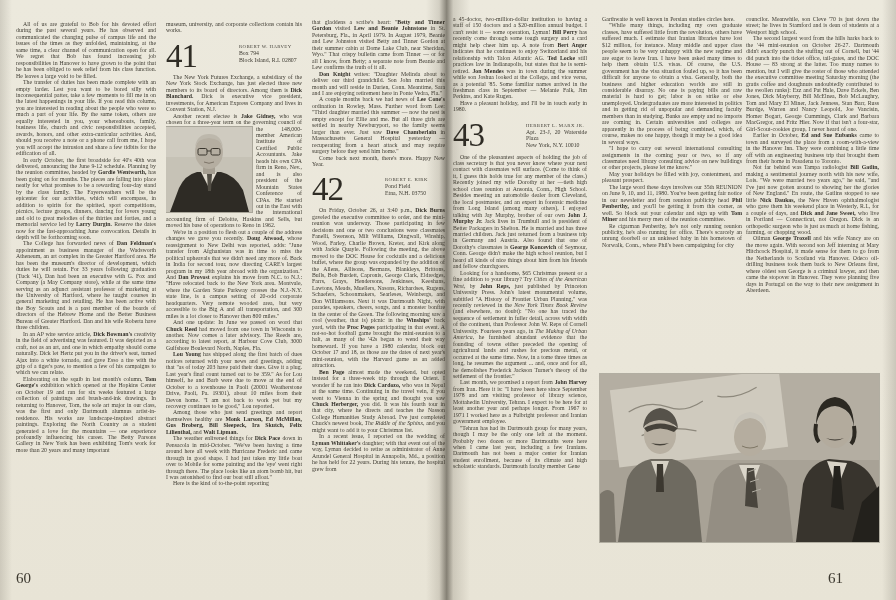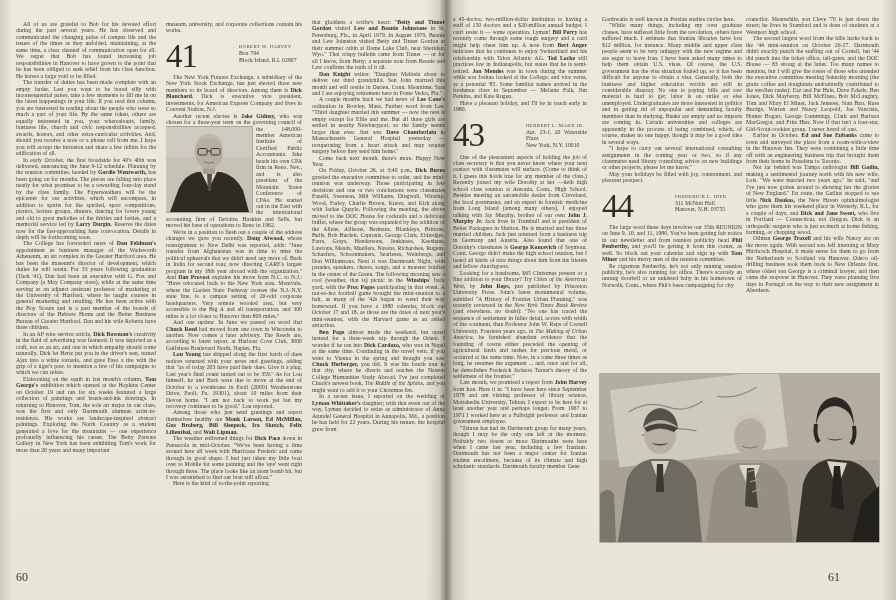--- a/index.html
+++ b/index.html
@@ -29,21 +29,21 @@
   .secname{font-size:4.8px;line-height:6px;letter-spacing:0.4px;color:#45423a;}
   .secaddr{font-size:5.8px;line-height:6.6px;}
   .photo-float{float:left;width:86px;height:85px;margin:1px 4px 1px 0;
     outline:0.5px solid rgba(50,45,35,0.35);}
   .photo-float svg{display:block;}
   .trio{position:absolute;left:600px;top:374px;width:279px;height:168px;
     outline:0.5px solid rgba(50,45,35,0.3);}
   .trio svg{display:block;}
   .caption{position:absolute;left:600px;top:546px;width:279px;font-style:italic;
     font-size:7px;line-height:9.6px;text-align:justify;color:#3a372f;}
-  .folio{position:absolute;font-size:12px;color:#3c382f;}
+  .folio{position:absolute;font-size:15px;color:#3c382f;}
   .folio-left{left:16px;top:570px;}
   .folio-right{left:828px;top:570px;width:51px;text-align:left;}
 </style>
 </head>
 <body>
 
 <div class="spread">
 
   <div class="col c1">
     <p>All of us are grateful to Bob for his devoted effort during the past several years. He has observed and communicated the changing pulse of campus life and the issues of the times as they unfolded, maintaining, at the same time, a clear channel of communication open for all. We regret that Bob has found increasing job responsibilities in Hanover to have grown to the point that he has been obliged to seek relief from his class function. He leaves a large void to be filled.</p>
@@ -89,20 +89,28 @@
     <p>Among those who just send greetings and report themselves healthy are <b>Monk Larson, Ed McMillan, Gus Broberg, Bill Sleepeck, Ira Skutch, Felix Lilienthal,</b> and <b>Walt Lipman.</b></p>
     <p>The weather enlivened things for <b>Dick Pace</b> down in Pensacola in mid-October. "We've been having a time around here all week with Hurricane Frederic and came through in good shape. I had just taken my little boat over to Mobile for some painting and the 'eye' went right through there. The place looks like an atom bomb hit, but I was astonished to find our boat still afloat."</p>
     <p>Here is the kind of to-the-point reporting</p>
   </div>
 
   <div class="col c3">
     <p class="cont">that gladdens a scribe's heart: "<b>Betty and Tinner Gordon</b> visited <b>Lew and Beanie Johnstone</b> in St. Petersburg, Fla., in April 1979. In August 1979, Beanie and Lew Johnston visited Betty and Tinner Gordon at their summer cabin at Dome Lake Club, near Sheridan, Wyo." That crispy bulletin came from Tinner — or for all I know, from Betty; a separate note from Beanie and Lew confirms the truth of it all.</p>
     <p><b>Don Knight</b> writes: "Daughter Melinda about to deliver our third grandchild. Son John married this month and will reside in Darien, Conn. Meantime, Sara and I are enjoying retirement here in Ponte Vedra, Fla."</p>
     <p>A couple months back we had news of <b>Lee Cone's</b> ordination in Rowley, Mass. Further word from Lee: "Third daughter married this summer — now the nest is empty except for Ellie and me. But all three girls are settled in nearby Newburyport, so the family seems larger than ever. Just saw <b>Dave Chamberlain</b> in Massachusetts General Hospital yesterday — recuperating from a heart attack and may require surgery before they send him home."</p>
     <p>Come back next month, there's more. Happy New Year.</p>
+    <div class="classhead">
+      <div class="classnum">42</div>
+      <div class="secinfo">
+        <div class="secname">ROBERT E. KIRK</div>
+        <div class="secaddr">Pond Field</div>
+        <div class="secaddr">Etna, N.H. 03750</div>
+      </div>
+    </div>
     <p>On Friday, October 26, at 3:40 p.m., <b>Dick Burns</b> gaveled the executive committee to order, and the mini-reunion was underway. Those participating in few decisions and one or two conclusions were classmates Fanelli, Swenson, Milt Williams, Dingwall, Winship, Wood, Farley, Charlie Brown, Kreter, and Kirk along with Jackie Quayle. Following the meeting, the above moved to the DOC House for cocktails and a delicious buffet, where the group was expanded by the addition of the Allens, Allisons, Bermans, Blankleys, Brittons, Bulls, Bob Burdett, Capronis, George Clark, Eldredges, Farrs, Grays, Hendersons, Jenkinses, Keeshans, Lawtons, Meads, Muellers, Nasons, Richardses, Rugens, Schaefers, Schoonmakers, Searleses, Weinbergs, and Don Williamsons. Next it was Dartmouth Night, with parades, speakers, cheers, songs, and a monster bonfire in the center of the Green. The following morning saw a cool (weather, that is) picnic in the <b>Winships'</b> back yard, with the <b>Proc Pages</b> participating in that event. A not-so-hot football game brought the mini-reunion to a halt, as many of the '42s began to wend their way homeward. If you have a 1980 calendar, block out October 17 and 18, as those are the dates of next year's mini-reunion, with the Harvard game as an added attraction.</p>
     <p><b>Ben Page</b> almost made the weekend, but opted instead for a three-week trip through the Orient. I wonder if he ran into <b>Dick Cardozo,</b> who was in Nepal at the same time. Continuing in the travel vein, if you went to Vienna in the spring and thought you saw <b>Chuck Herberger,</b> you did. It was his fourth tour in that city, where he directs and teaches the Nasson College Humanities Study Abroad. I've just completed Chuck's newest book, <i>The Riddle of the Sphinx,</i> and you might want to add it to your Christmas list.</p>
     <p>In a recent issue, I reported on the wedding of <b>Lyman Whittaker's</b> daughter; with that event out of the way, Lyman decided to retire as administrator of Anne Arundel General Hospital in Annapolis, Md., a position he has held for 22 years. During his tenure, the hospital grew from</p>
   </div>
 
   <div class="col c4">
     <p class="cont">a 45-doctor, two-million-dollar institution to having a staff of 150 doctors and a $20-million annual budget. I can't resist it — some operation, Lyman! <b>Bill Perry</b> has recently come through some tough surgery and a card might help cheer him up. A note from <b>Bert Anger</b> indicates that he continues to enjoy Switzerland and his relationship with Talon Atlantic AG. <b>Ted Locke</b> still practices law in Indianapolis, but states that he is semi-retired. <b>Jon Mendes</b> was in town during the summer while son Joshua looked at the College, and vice versa, as a potential '85. Some familiar names arrived in the freshman class in September — Melanie Falk, Jim Perkins, and Kate Rugen.</p>
     <p>Have a pleasant holiday, and I'll be in touch early in 1980.</p>
     <div class="classhead">
       <div class="classnum">43</div>
@@ -116,28 +124,20 @@
     <p>Looking for a handsome, $65 Christmas present or a fine addition to your library? Try <i>Cities of the American West,</i> by <b>John Reps,</b> just published by Princeton University Press. John's latest monumental volume, subtitled "A History of Frontier Urban Planning," was recently reviewed in the <i>New York Times Book Review</i> (and elsewhere, no doubt): "No one has traced the sequence of settlement in fuller detail, across with width of the continent, than Professor John W. Reps of Cornell University. Fourteen years ago, in <i>The Making of Urban America,</i> he furnished abundant evidence that the founding of towns either preceded the opening of agricultural lands and rushes for precious metal, or occurred at the same time. Now, in a tome three times as long, he resumes the argument ... and, once and for all, he demolishes Frederick Jackson Turner's theory of the settlement of the frontier."</p>
     <p>Last month, we promised a report from <b>John Harvey</b> from Iran. Here it is: "I have been here since September 1978 and am visiting professor of library science, Mottahedin University, Tehran. I expect to be here for at least another year and perhaps longer. From 1967 to 1971 I worked here as a Fulbright professor and Iranian government employee.</p>
     <p>"Tehran has had its Dartmouth group for many years, though I may be the only one left at the moment. Probably two dozen or more Dartmouths were here when I came last year, including a few Iranians. Dartmouth has not been a major center for Iranian student enrollment, because of its climate and high scholastic standards. Dartmouth faculty member Gene</p>
   </div>
 
   <div class="col c5">
     <p class="cont">Garthwaite is well known in Persian studies circles here.</p>
     <p>"While many things, including my own graduate classes, have suffered little from the revolution, others have suffered much. I estimate that Iranian libraries have lost $12 million, for instance. Many middle and upper class people seem to be very unhappy with the new regime and are eager to leave Iran. I have been asked many times to help them obtain U.S. visas. Of course, the U.S. government has the visa situation fouled up, so it has been difficult for anyone to obtain a visa. Generally, both the business and higher education worlds are still in considerable disarray. No one is paying bills and raw material is hard to get; labor is on strike or else unemployed. Undergraduates are more interested in politics and in getting rid of unpopular and demanding faculty members than in studying. Banks are empty and no imports are coming in. Certain universities and colleges are apparently in the process of being combined, which, of course, makes no one happy, though it may be a good idea in several ways.</p>
     <p>"I hope to carry out several international consulting assignments in the coming year or two, so if any classmates need library consulting advice on new buildings or other projects, please let me know."</p>
     <p>May your holidays be filled with joy, contentment, and pleasant prospect.</p>
-    <div class="classhead">
-      <div class="classnum">44</div>
-      <div class="secinfo">
-        <div class="secname">FREDERICK L. HIER</div>
-        <div class="secaddr">311 McNutt Hall</div>
-        <div class="secaddr">Hanover, N.H. 03755</div>
-      </div>
-    </div>
     <p>The large word these days involves our 35th REUNION on June 9, 10, and 11, 1980. You've been getting fair notice in our newsletter and from reunion publicity head <b>Phil Penberthy,</b> and you'll be getting it from this corner, as well. So block out your calendar and sign up with <b>Tom Miner</b> and his merry men of the reunion committee.</p>
     <p>Re cigarman Penberthy, he's not only running reunion publicity, he's also running for office. There's scarcely an unrung doorbell or an unkissed baby in his hometown of Norwalk, Conn., where Phil's been campaigning for city</p>
   </div>
 
   <div class="col c6">
     <p class="cont">councilor. Meanwhile, son Cleve '70 is just down the street; he lives in Stamford and is dean of students at a Westport high school.</p>
     <p>The second largest word from the hills harks back to the '44 mini-reunion on October 26-27. Dartmouth didn't exactly punch the stuffing out of Cornell, but '44 did punch into the ticket office, tail-gates, and the DOC House — 83 strong at the latter. Too many names to mention, but I will give the roster of those who attended the executive committee meeting Saturday morning (the gratis coffee and doughnuts undoubtedly contributed to the swollen ranks): Ezz and Pat Hale, Dave Eckels, Ben Jones, Dick Mayberry, Bill McElnea, Bob McLaughry, Tom and Mary El Miner, Jack Jenness, Stan Barr, Russ Burdge, Warren and Nancy Leopold, Joe Vancisin, Homer Bogart, George Cummings, Clark and Barbara MacGregor, and Fritz Hier. Now if that isn't a four-star, Girl-Scout-cookies group, I never heard of one.</p>
     <p>Earlier in October, <b>Ed and Sue Eubanks</b> came to town and surveyed the place from a room-with-a-view in the Hanover Inn. They were combining a little time off with an engineering business trip that brought them from their home in Pasadena to Toronto.</p>
     <p>Not far behind was Tampa radiologist <b>Bill Gatlin,</b> making a sentimental journey north with his new wife, Lois. "We were married two years ago," he said, "and I've just now gotten around to showing her the glories of New England." En route, the Gatlins stopped to see little <b>Nick Daukas,</b> the New Haven ophthalmologist who gave them his weekend place in Westerly, R.I., for a couple of days, and <b>Dick and Jane Sweet,</b> who live in Portland — Connecticut, not Oregon. Dick is an orthopedic surgeon who is just as much at home fishing, farming, or chopping wood.</p>
     <p>Oilman <b>George Troxell</b> and his wife Nancy are on the move again. With second son Jeff interning at Mary Hitchcock Hospital, it made sense for them to go from the Netherlands to Scotland via Hanover. Odeco oil-drilling business took them back to New Orleans first, where oldest son George is a criminal lawyer, and then came the stopover in Hanover. They were planning five days in Portugal on the way to their new assignment in Aberdeen.</p>

